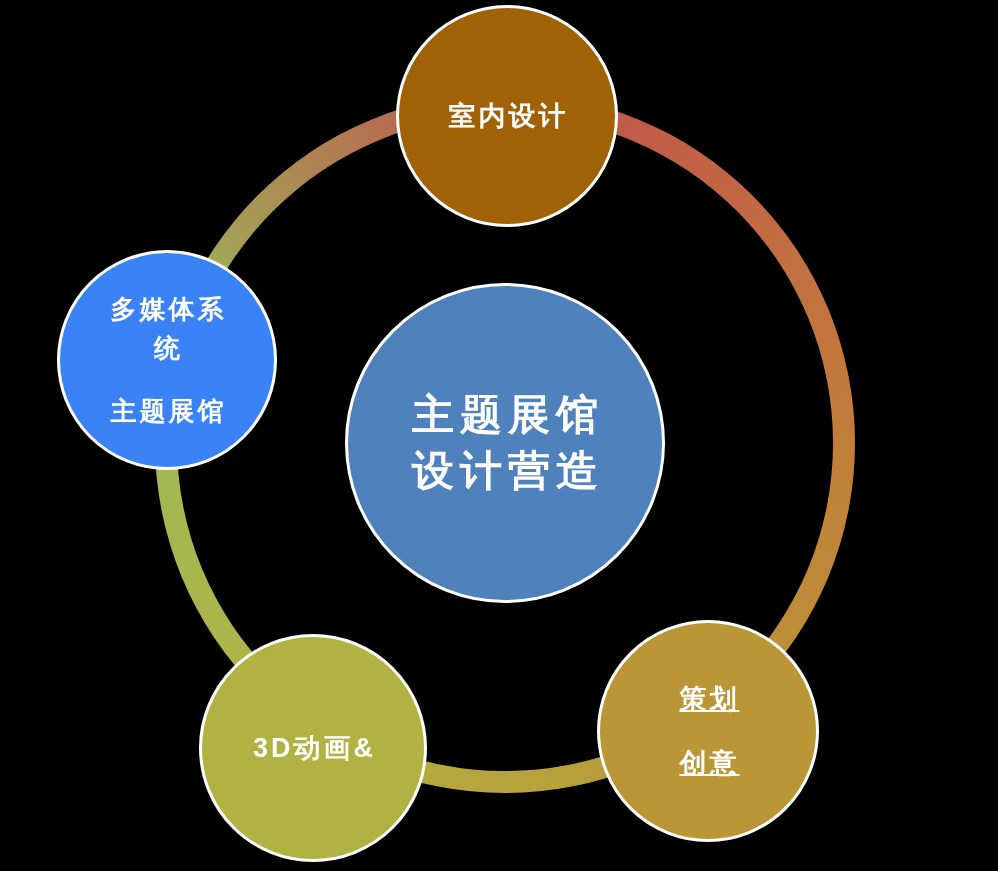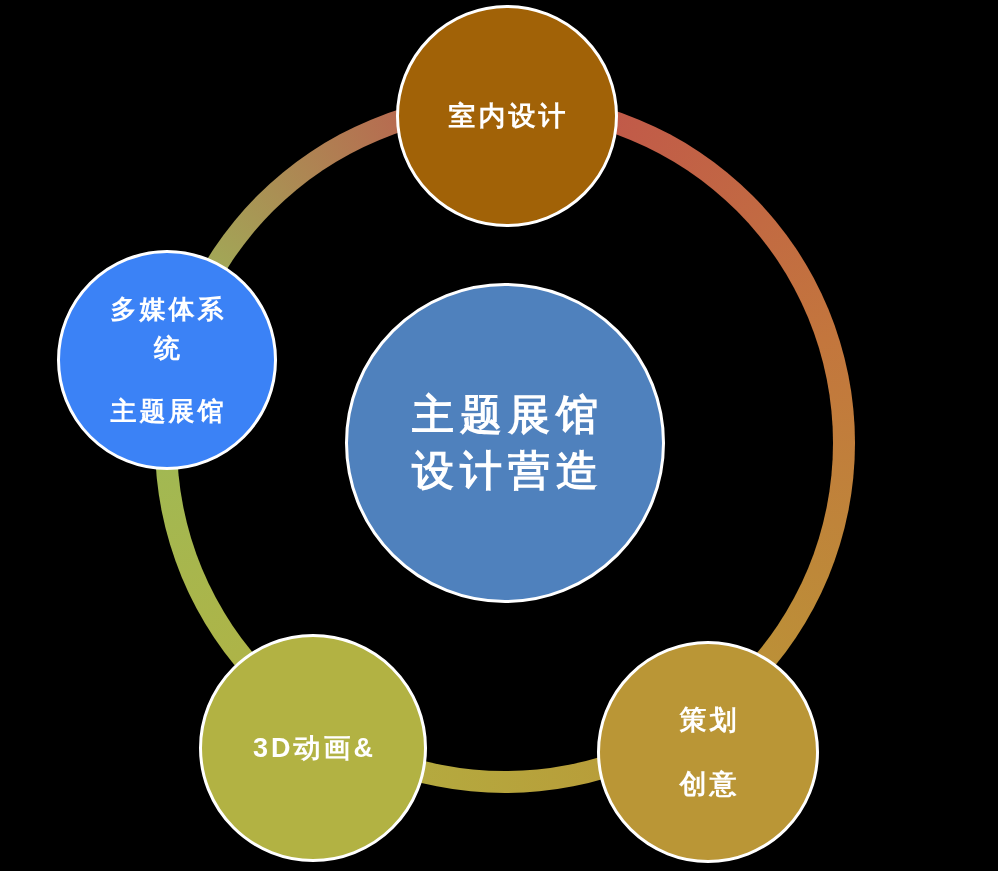--- a/index.html
+++ b/index.html
@@ -56,21 +56,21 @@
   .node {
     font-size: 27px;
     letter-spacing: 3px;
   }
   .node .line { padding-left: 3px; }      
   .node .gap  { margin-top: 28px; }       
   .node .tight { margin-top: 4px; }       
 
   .node-top         { left: 396px; top: 5px;   width: 222px; height: 222px; background: #a16207; }
   .node-upper-right { left: 721px; top: 244px; width: 224px; height: 224px; background: #C3763D; }
-  .node-lower-right { left: 597px; top: 641px; width: 222px; height: 222px; background: #BA9636; }
+  .node-lower-right { left: 597px; top: 620px; width: 222px; height: 222px; background: #BA9636; text-decoration: underline; }
   .node-lower-left  { left: 199px; top: 634px; width: 228px; height: 228px; background: #B2B243; }
   .node-upper-left  { left: 57px;  top: 250px; width: 220px; height: 220px; background: #3b82f6; font-size: 26px; }
 
   .center-circle {
     left: 345px;
     top: 283px;
     width: 320px;
     height: 320px;
     background: #4F81BD;
     font-size: 42px;

